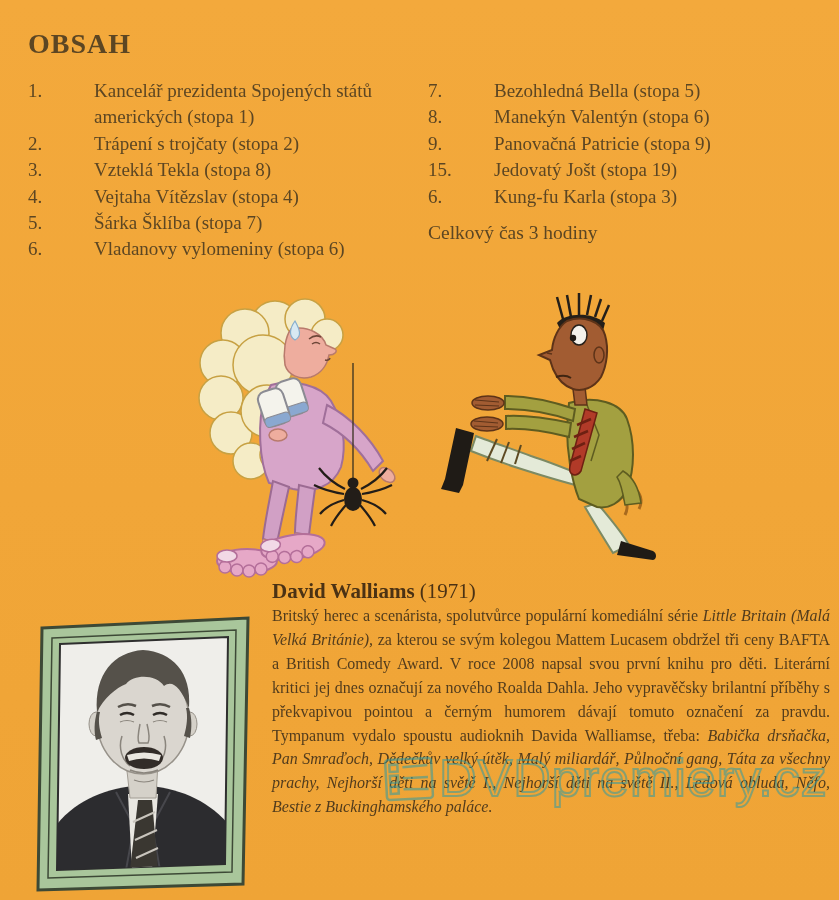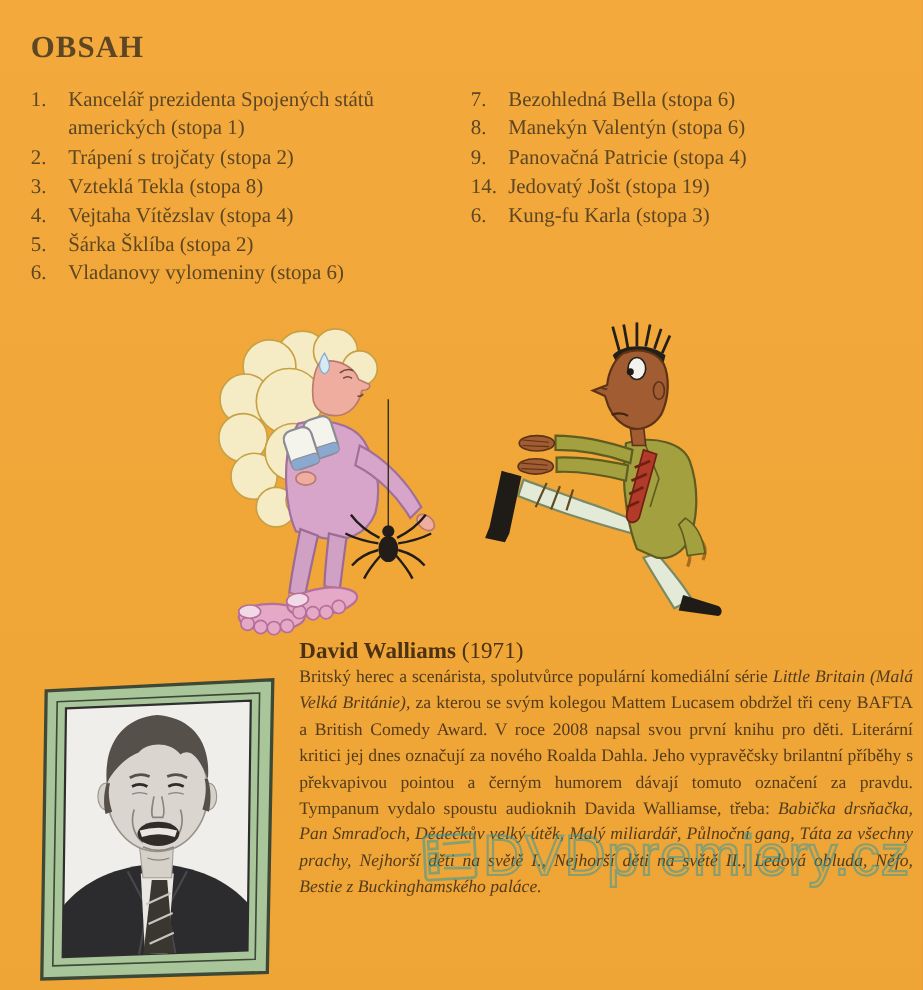--- a/index.html
+++ b/index.html
@@ -14,21 +14,21 @@
   }
   .page-title{
     position:absolute;left:28px;top:28px;margin:0;
     font-size:28px;font-weight:600;letter-spacing:1px;color:var(--txt,#5c4623);
   }
   .track-col{position:absolute;top:78px;font-size:19px;line-height:26.4px;}
   .track-col.left{left:28px;width:392px;}
   .track-col.right{left:428px;width:400px;}
   .track{display:flex;align-items:flex-start;}
   .track .tnum{flex:0 0 34px;}
-  .track .ttext{flex:1;}
+  .track .ttext{flex:1;margin-left:32px;}
   .total-time{
     position:absolute;left:428px;top:222px;
     font-size:19.5px;color:var(--txt,#5c4623);
   }
   .illu{position:absolute;left:175px;top:293px;}
   .author-line{
     position:absolute;left:272px;top:579px;
     font-size:21px;color:#4b3214;
   }
   .author-line b{font-weight:700;}
@@ -72,50 +72,51 @@
       <div class="track">
         <span class="tnum">3.</span>
         <span class="ttext">Vzteklá Tekla (stopa 8)</span>
       </div>
       <div class="track">
         <span class="tnum">4.</span>
         <span class="ttext">Vejtaha Vítězslav (stopa 4)</span>
       </div>
       <div class="track">
         <span class="tnum">5.</span>
-        <span class="ttext">Šárka Šklíba (stopa 2)</span>
+        <span class="ttext">Šárka Šklíba (stopa 7)</span>
       </div>
       <div class="track">
         <span class="tnum">6.</span>
         <span class="ttext">Vladanovy vylomeniny (stopa 6)</span>
       </div>
     </div>
   <div class="track-col right" id="track-col-right">
       <div class="track">
         <span class="tnum">7.</span>
-        <span class="ttext">Bezohledná Bella (stopa 6)</span>
+        <span class="ttext">Bezohledná Bella (stopa 5)</span>
       </div>
       <div class="track">
         <span class="tnum">8.</span>
         <span class="ttext">Manekýn Valentýn (stopa 6)</span>
       </div>
       <div class="track">
         <span class="tnum">9.</span>
-        <span class="ttext">Panovačná Patricie (stopa 4)</span>
-      </div>
-      <div class="track">
-        <span class="tnum">14.</span>
+        <span class="ttext">Panovačná Patricie (stopa 9)</span>
+      </div>
+      <div class="track">
+        <span class="tnum">15.</span>
         <span class="ttext">Jedovatý Jošt (stopa 19)</span>
       </div>
       <div class="track">
         <span class="tnum">6.</span>
         <span class="ttext">Kung-fu Karla (stopa 3)</span>
       </div>
     </div>
 
+  <div class="total-time">Celkový čas 3 hodiny</div>
 
   <svg class="illu" width="520" height="292" viewBox="0 0 520 292">
 
     <g>
       <g fill="#f5ecc6" stroke="#c7a143" stroke-width="1.5">
         <circle cx="100" cy="32" r="24"></circle>
           <circle cx="130" cy="26" r="20"></circle>
           <circle cx="152" cy="42" r="16"></circle>
         <circle cx="70" cy="40" r="24"></circle>
           <circle cx="48" cy="70" r="23"></circle>

